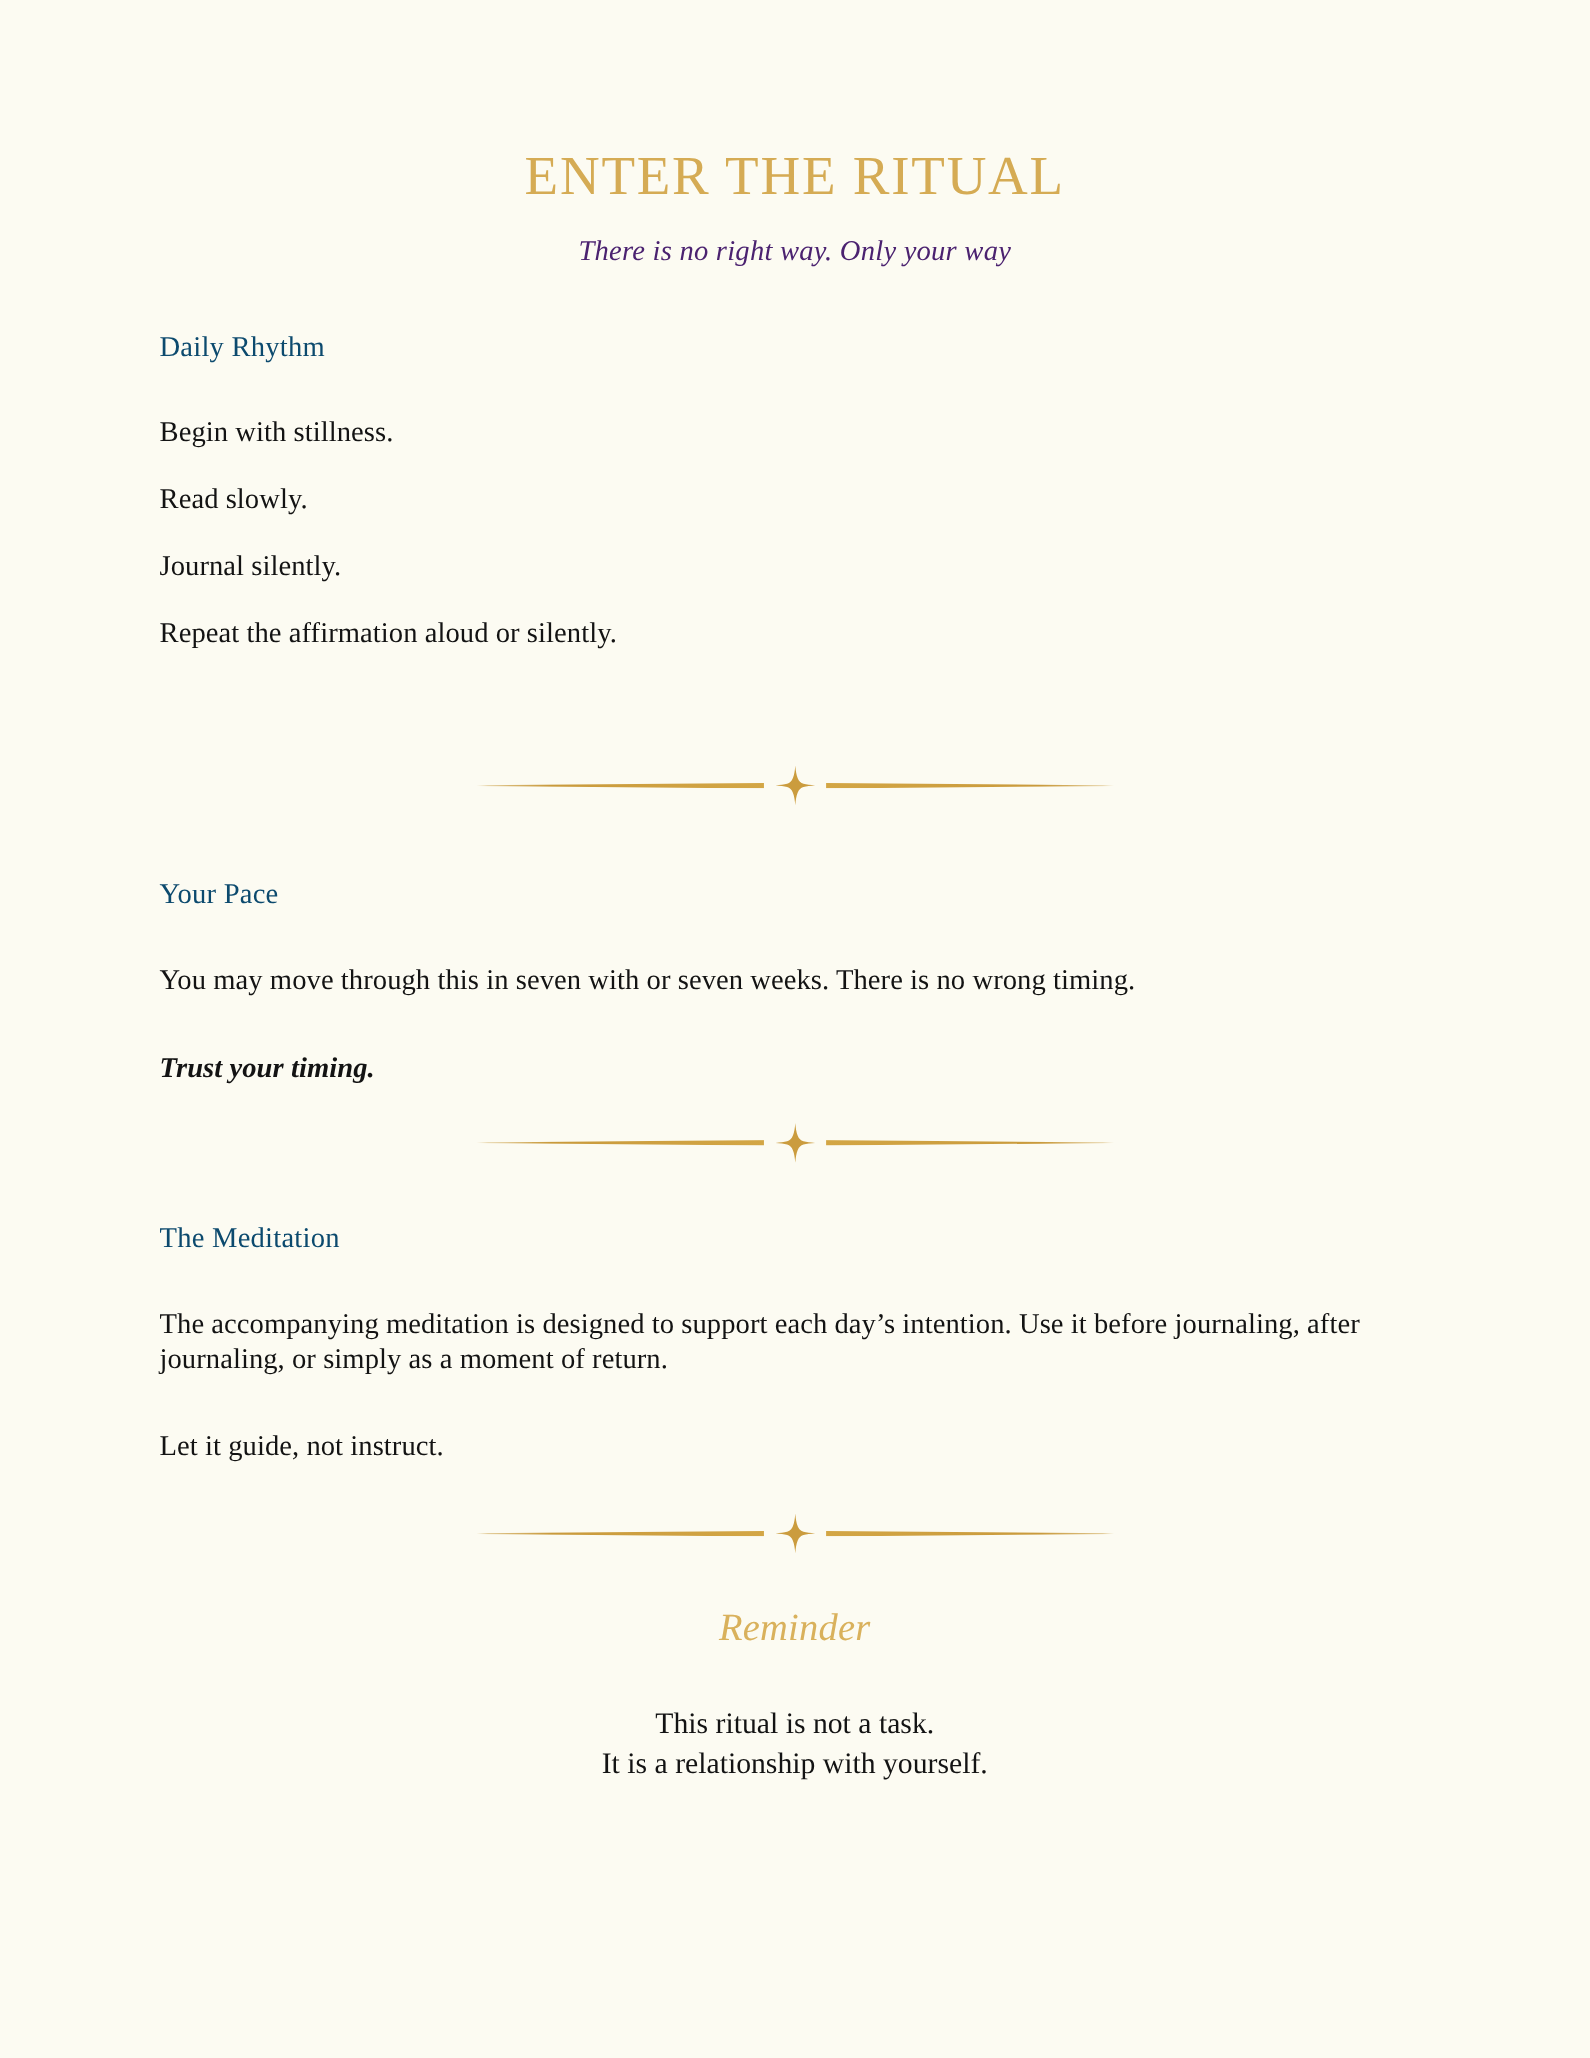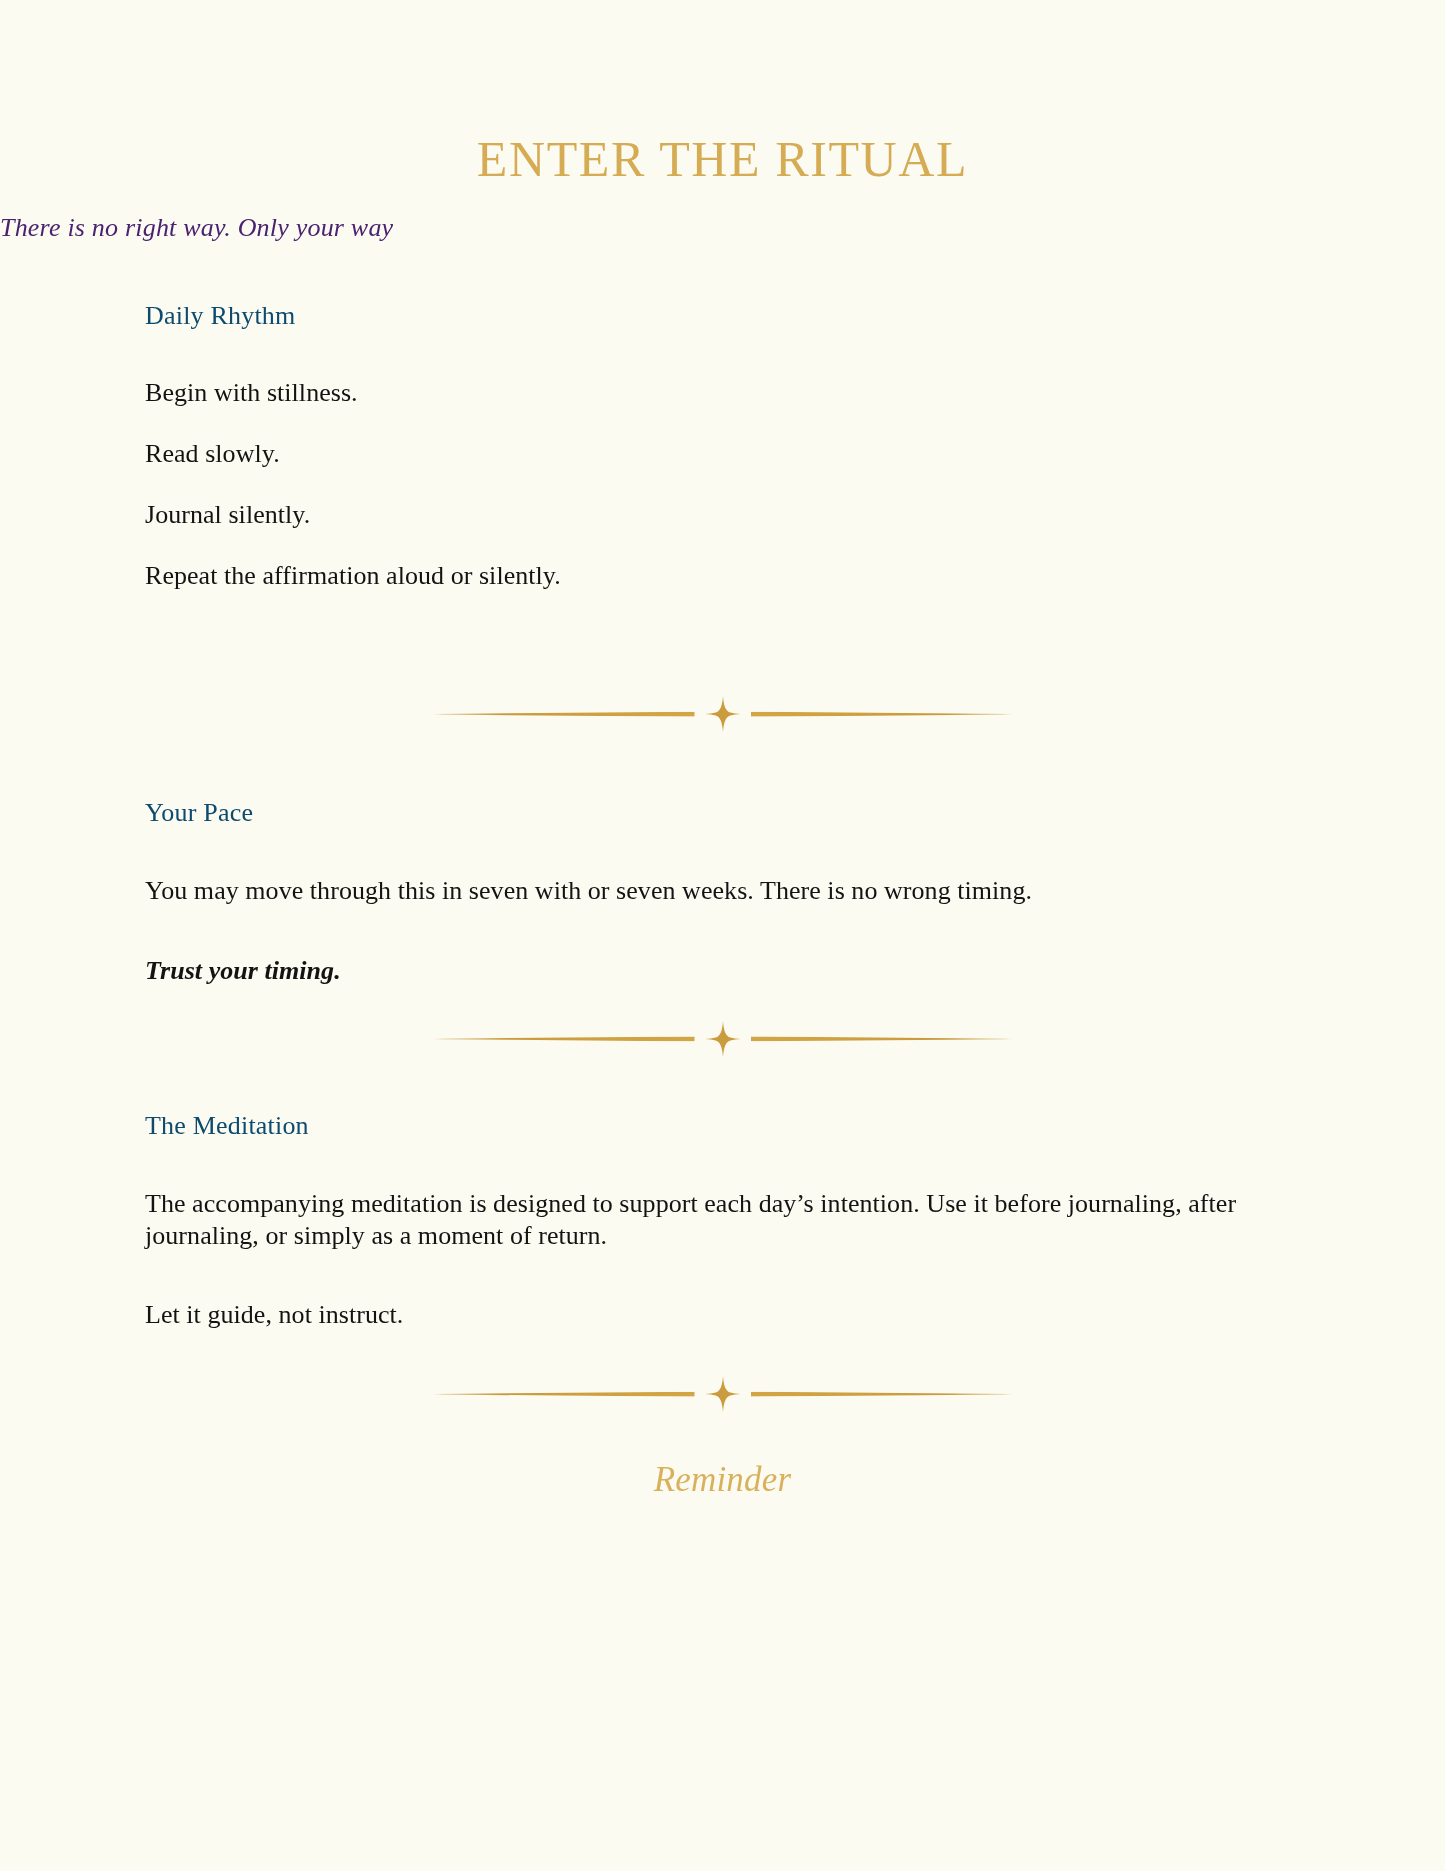--- a/index.html
+++ b/index.html
@@ -32,20 +32,21 @@
     font-weight: 400;
     font-size: 50px;
     line-height: 1.06;
     letter-spacing: 1.6px;
     color: #d5ab54;
   }
 
   .doc-subtitle {
     margin: 0;
     padding-top: 26px;
+    text-align: center;
     font-style: italic;
     font-size: 26px;
     line-height: 1.2;
     letter-spacing: 0.2px;
     color: #4b2270;
   }
 
   
   .content {
     padding-left: 145px;
@@ -242,16 +243,20 @@
           <svg viewBox="0 0 36 36" aria-hidden="true">
             <path d="M18 0 C18.7 9.6 20.6 15.3 25.4 16.6 C28.3 17.4 31.6 17.7 36 18 C31.6 18.3 28.3 18.6 25.4 19.4 C20.6 20.7 18.7 26.4 18 36 C17.3 26.4 15.4 20.7 10.6 19.4 C7.7 18.6 4.4 18.3 0 18 C4.4 17.7 7.7 17.4 10.6 16.6 C15.4 15.3 17.3 9.6 18 0 Z" fill="#cb9c3e"></path>
           </svg>
         </span>
         <span class="rule right"></span>
       </div>
     </div>
 
     <div class="reminder">
       <p class="reminder-label">Reminder</p>
+      <div class="reminder-lines">
+        <p class="reminder-line">This ritual is not a task.</p>
+        <p class="reminder-line">It is a relationship with yourself.</p>
+      </div>
     </div>
 
   </div>
 </div>
 
 </body></html>

